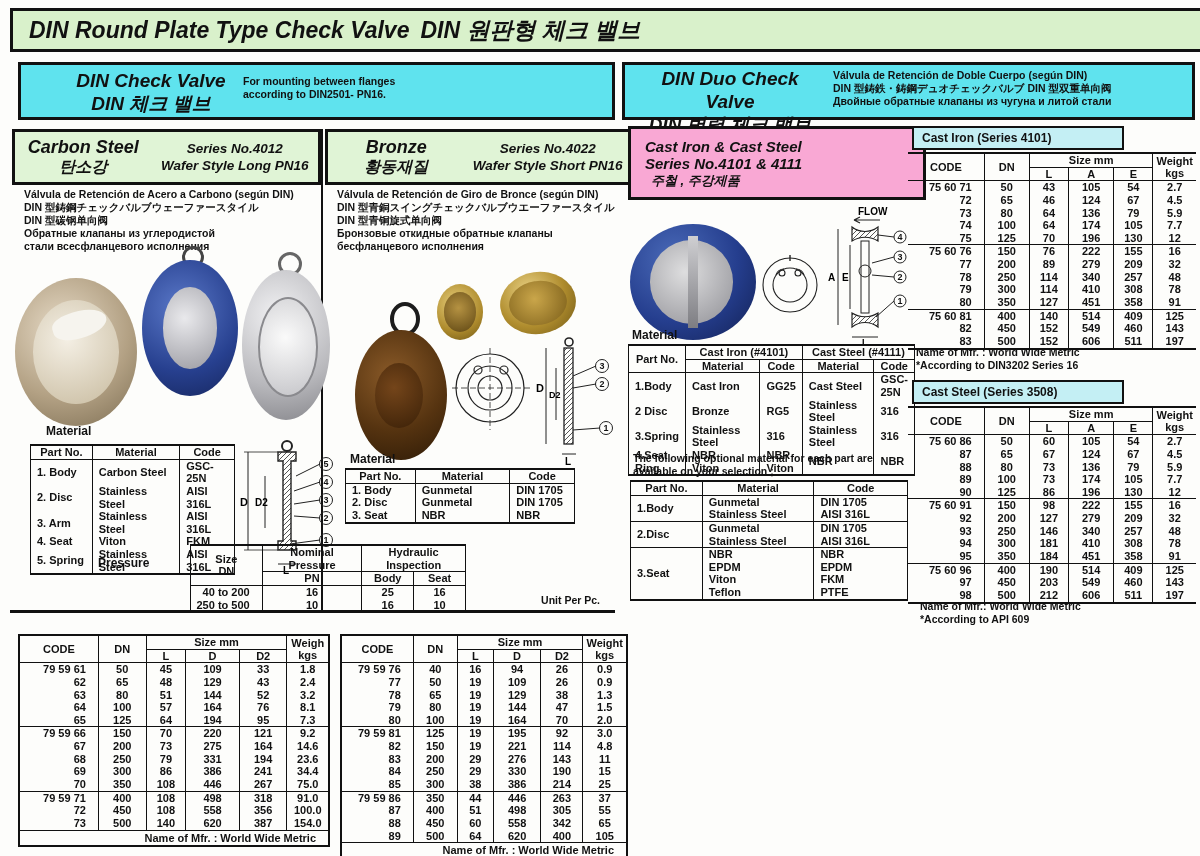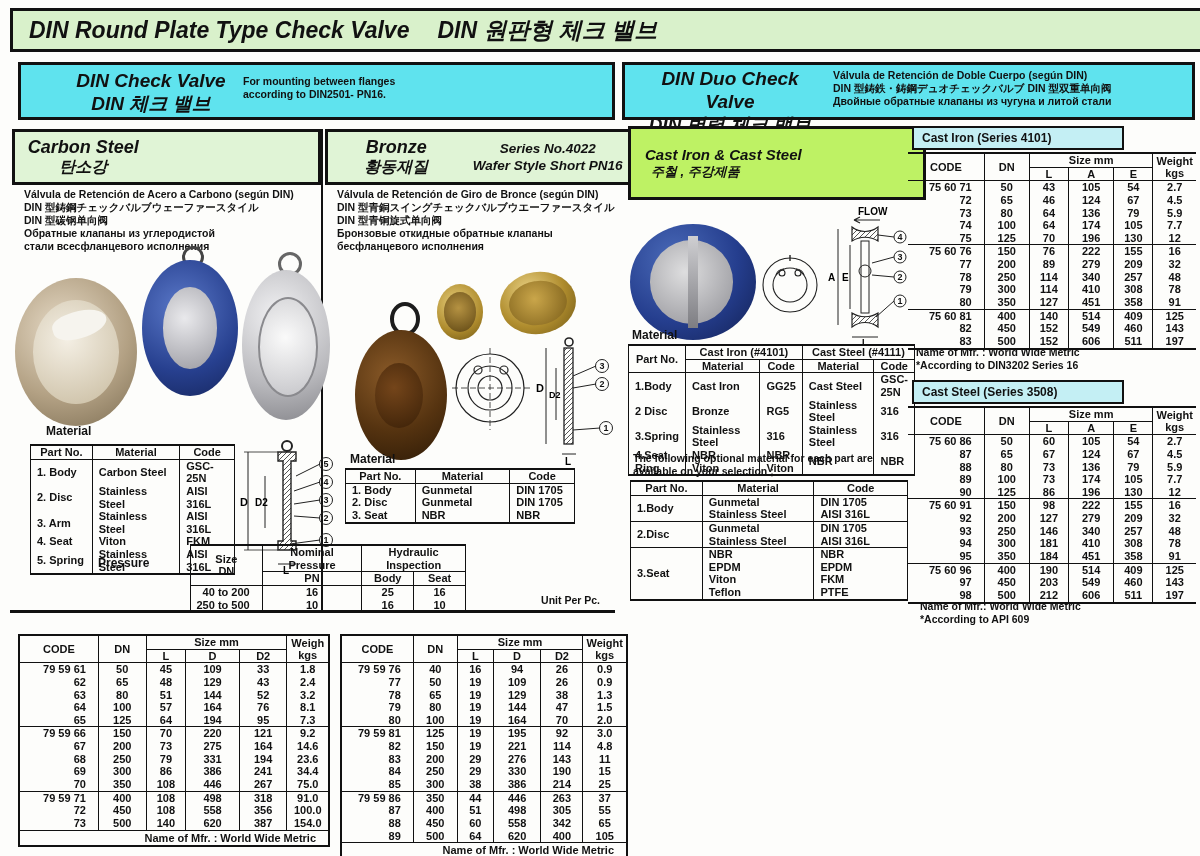--- a/index.html
+++ b/index.html
@@ -2,21 +2,21 @@
 <html><head>
 <meta charset="utf-8">
 <style>
   html,body{margin:0;padding:0;background:#e9e9e9;}
   .page{position:relative;width:1200px;height:856px;background:#fdfdfb;
         font-family:"Liberation Sans","DejaVu Sans",sans-serif;color:#111;overflow:hidden;}
   .abs{position:absolute;}
   
   .banner{left:10px;top:8px;width:1174px;height:38px;background:#d9f1cb;border:3px solid #111;
           display:flex;align-items:center;padding-left:16px;font-style:italic;font-weight:bold;font-size:23px;}
-  .banner .ko{margin-left:28px;}
+  .banner .ko{margin-left:11px;}
   .cyanbox{background:#5fe3ee;border:3px solid #111;}
   .cb-left{left:18px;top:62px;width:591px;height:52px;}
   .cb-right{left:622px;top:62px;width:567px;height:52px;}
   .cb-title{position:absolute;text-align:center;font-style:italic;font-weight:bold;font-size:19px;line-height:23px;}
   .cb-note{position:absolute;font-weight:bold;font-size:10.5px;line-height:13px;}
   
   .sechead{background:#e0f4d6;border:3px solid #111;display:flex;align-items:center;}
   .sechead .lft{width:45%;text-align:center;font-style:italic;font-weight:bold;font-size:18px;line-height:20px;}
   .sechead .lft .ko{font-size:16px;}
   .sechead .rgt{width:55%;text-align:center;font-style:italic;font-weight:bold;font-size:13.5px;line-height:17px;}
@@ -80,20 +80,24 @@
   </div>
 
   <div class="divider" style="left:321px;top:129px;width:2px;height:483px;"></div>
   <div class="divider" style="left:10px;top:610px;width:605px;height:3px;"></div>
 
   <div class="abs sechead" style="left:12px;top:129px;width:303px;height:50px;">
     <div class="lft">
       <div>Carbon Steel</div>
       <div class="ko">탄소강</div>
     </div>
+    <div class="rgt">
+      <div>Series No.4012</div>
+      <div>Wafer Style  Long PN16</div>
+    </div>
   </div>
   <div class="abs desc" style="left:24px;top:188px;">
     <div>Válvula de Retención de Acero a Carbono (según DIN)</div>
     <div>DIN 型鋳鋼チェックバルブウェーファースタイル</div>
     <div>DIN 型碳钢单向阀</div>
     <div>Обратные клапаны из углеродистой</div>
     <div>стали всесфланцевого исполнения</div>
   </div>
 
   <div class="valve" style="left:15px;top:278px;width:122px;height:148px;background:radial-gradient(circle at 38% 35%,#e6dac6,#b3a184 55%,#7c6d52);">
@@ -319,22 +323,23 @@
           <td>DIN 1705</td>
         </tr>
         <tr>
           <td>3.  Seat</td>
           <td>NBR</td>
           <td>NBR</td>
         </tr>
       </tbody>
   </table>
 
-  <div class="abs" style="left:628px;top:126px;width:278px;height:68px;background:#bef264;border:3px solid #111;padding-left:14px;display:flex;flex-direction:column;justify-content:center;">
+  <div class="abs" style="left:628px;top:126px;width:278px;height:68px;background:#f9a8d4;border:3px solid #111;padding-left:14px;display:flex;flex-direction:column;justify-content:center;">
     <div style="font-style:italic;font-weight:bold;font-size:15px;line-height:17px;">Cast Iron &amp; Cast Steel</div>
+    <div style="font-style:italic;font-weight:bold;font-size:15px;line-height:17px;">Series No.4101 &amp; 4111</div>
     <div style="font-style:italic;font-weight:bold;font-size:13px;line-height:17px;padding-left:6px;">주철 , 주강제품</div>
   </div>
 
   <div class="valve" style="left:630px;top:224px;width:126px;height:116px;background:radial-gradient(circle at 35% 30%,#4a6ab8,#253e8e 55%,#122053);">
     <div class="v-inner" style="left:16%;top:14%;width:66%;height:72%;background:radial-gradient(circle at 42% 38%,#dededf,#8f8f95);"></div>
     <div style="position:absolute;left:46%;top:10%;width:8%;height:80%;background:linear-gradient(#cfcfd2,#7d7d82);"></div>
   </div>
 
   <svg class="abs" style="left:762px;top:205px;" width="148" height="140" viewBox="0 0 148 140">
     <defs>

